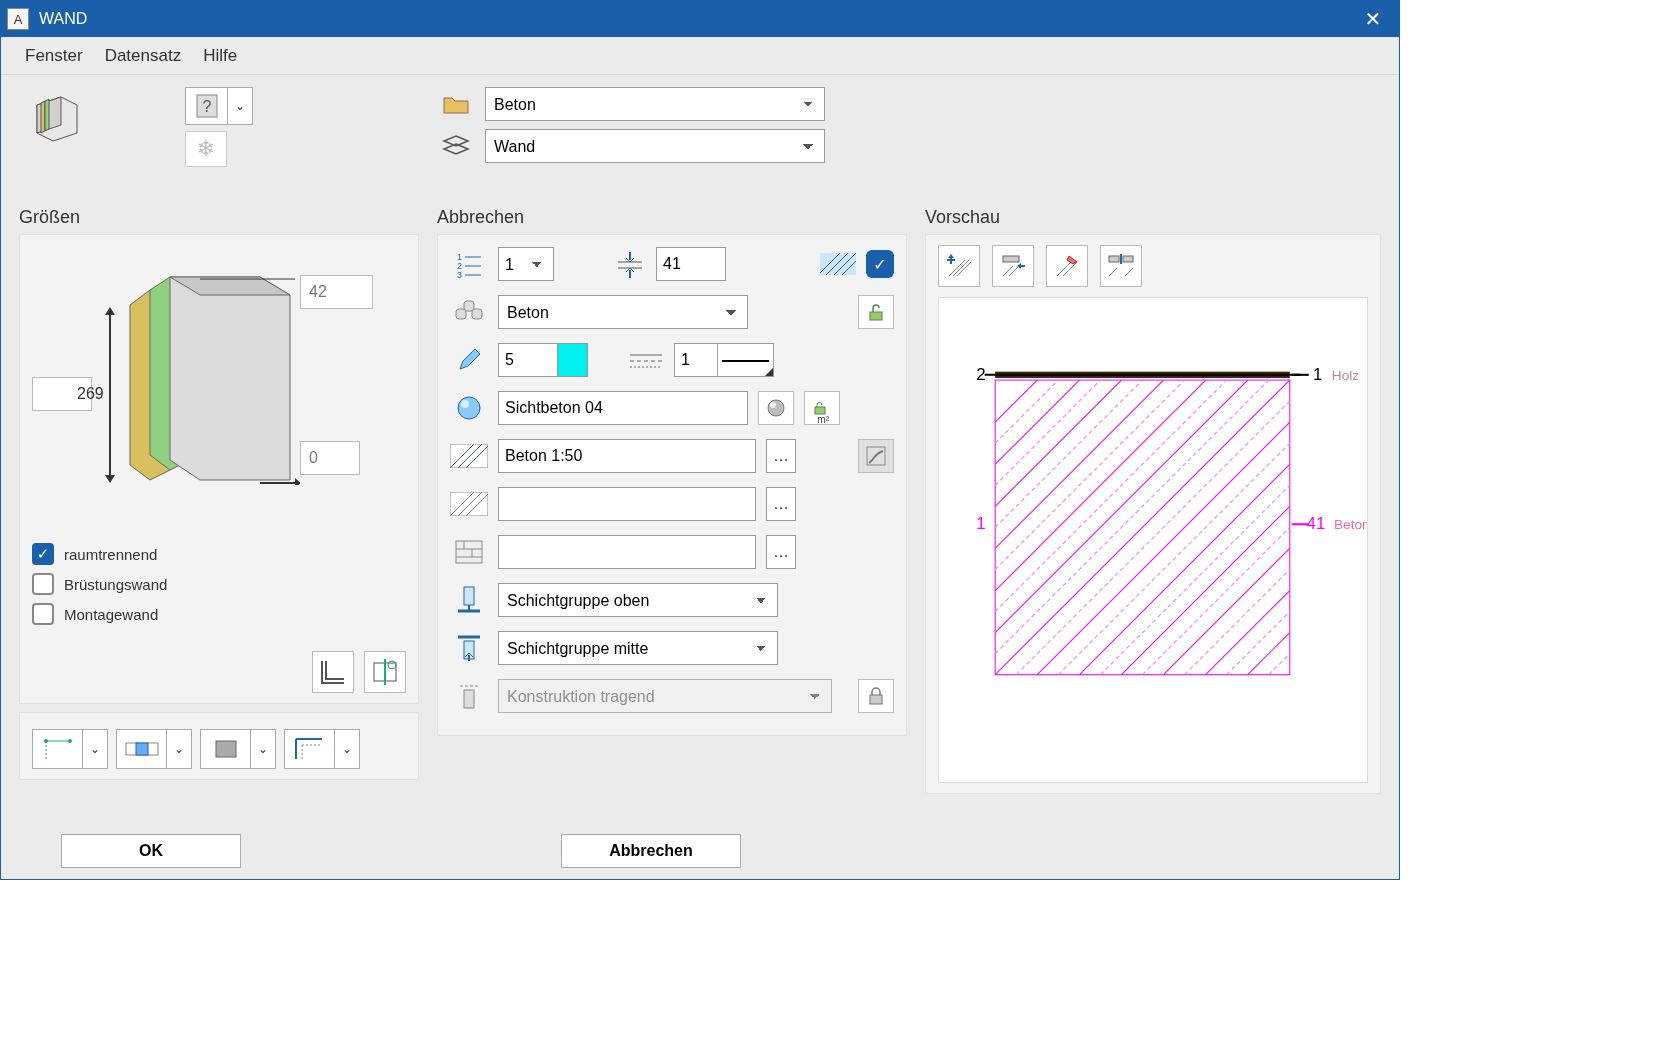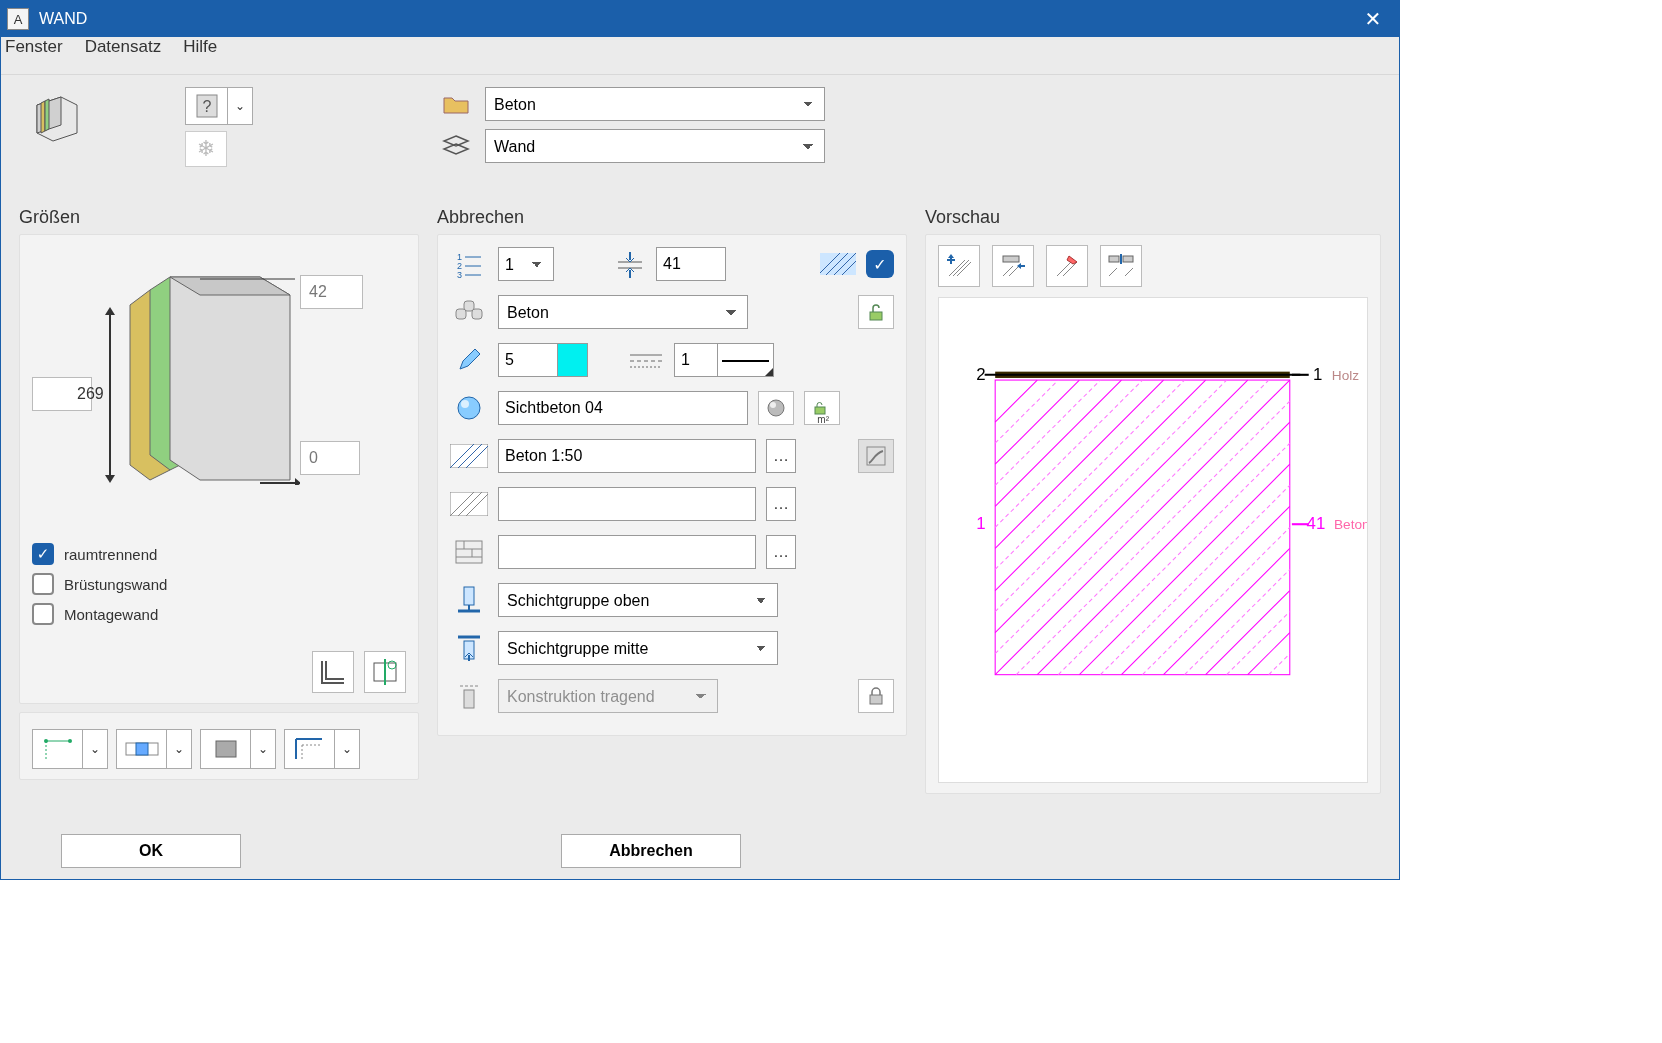--- a/index.html
+++ b/index.html
@@ -2,21 +2,21 @@
 <html><head>
 <meta charset="utf-8">
 <style>
 * { box-sizing: border-box; margin: 0; padding: 0; font-family: "Segoe UI", Tahoma, sans-serif; }
 body { background: #fff; font-size: 15px; color: #333; }
 .window { width: 1400px; height: 880px; border: 1px solid #1b5faa; position: relative; background: #ebebeb; }
 .titlebar { height: 36px; background: #1b5faa; display: flex; align-items: center; padding: 0 6px; color: #fff; }
 .titlebar .app-icon { width: 22px; height: 22px; background: #f5f5f5; border: 1px solid #888; display: flex; align-items: center; justify-content: center; font-size: 13px; color: #333; margin-right: 10px; }
 .titlebar .title { font-size: 16px; flex: 1; }
 .titlebar .close { width: 40px; text-align: center; font-size: 20px; cursor: pointer; }
-.menubar { height: 38px; display: flex; align-items: flex-start; padding: 0 4px; gap: 22px; font-size: 17px; color: #333; border-bottom: 1px solid #d8d8d8; }
+.menubar { height: 38px; display: flex; align-items: center; padding: 0 24px; gap: 22px; font-size: 17px; color: #333; border-bottom: 1px solid #d8d8d8; }
 .menubar div { cursor: pointer; }
 .content { padding: 12px 18px; display: grid; grid-template-columns: 400px 470px 1fr; grid-template-rows: 110px 1fr; gap: 10px 18px; height: calc(100% - 36px - 38px - 56px); }
 .top-left { grid-column: 1; grid-row: 1; display: flex; gap: 12px; align-items: flex-start; padding-left: 12px; }
 .wall-big-icon { width: 52px; height: 52px; margin-top: 4px; }
 .top-left-icons { display: flex; flex-direction: column; gap: 6px; margin-left: 90px; }
 .btn-combo { display: flex; border: 1px solid #aaa; background: #fff; }
 .btn-combo .btn-left { width: 42px; height: 36px; display: flex; align-items: center; justify-content: center; border-right: 1px solid #aaa; }
 .btn-combo .btn-right { width: 24px; height: 36px; display: flex; align-items: center; justify-content: center; font-size: 12px; }
 .snow-btn { width: 42px; height: 36px; border: 1px solid #ccc; background: #fff; display: flex; align-items: center; justify-content: center; color: #bbb; font-size: 22px; }
 .top-mid { grid-column: 2 / span 2; grid-row: 1; }
@@ -24,21 +24,21 @@
 .drop-row .icon-slot { width: 38px; display: flex; justify-content: center; }
 select, .fake-select { height: 34px; border: 1px solid #999; background: #fff; padding: 0 8px; font-size: 16px; appearance: none; position: relative; }
 .fake-select::after, select { background-image: linear-gradient(45deg, transparent 50%, #555 50%), linear-gradient(135deg, #555 50%, transparent 50%); background-position: calc(100% - 16px) 14px, calc(100% - 11px) 14px; background-size: 5px 5px, 5px 5px; background-repeat: no-repeat; padding-right: 28px; }
 .panel { background: #f3f3f3; border: 1px solid #e0e0e0; border-radius: 2px; padding: 10px 12px; }
 .section-stack { grid-column: 1; grid-row: 2; display: flex; flex-direction: column; gap: 8px; }
 .section-title { font-size: 18px; margin-bottom: 6px; color: #333; }
 .sizes-panel { flex: 0 0 auto; height: 470px; position: relative; }
 .input-box { height: 34px; border: 1px solid #bbb; background: #fff; padding: 0 8px; font-size: 16px; display: flex; align-items: center; }
 .input-box.ro { color: #777; }
 .dim-269 { position: absolute; left: 12px; top: 142px; width: 60px; padding-left: 44px; }
-.dim-42 { position: absolute; left: 280px; top: 40px; width: 63px; text-align: center; }
+.dim-42 { position: absolute; left: 280px; top: 40px; width: 73px; text-align: center; }
 .dim-0 { position: absolute; left: 280px; top: 206px; width: 60px; }
 .wall-3d { position: absolute; left: 80px; top: 30px; width: 200px; height: 220px; }
 .check-row { display: flex; align-items: center; gap: 10px; margin-top: 8px; }
 .checkbox { width: 22px; height: 22px; border: 2px solid #888; border-radius: 4px; background: #fff; display: flex; align-items: center; justify-content: center; font-size: 15px; color: #fff; }
 .checkbox.checked { background: #1b5faa; border-color: #1b5faa; }
 .checks { position: absolute; left: 12px; top: 300px; }
 .panel-bottom-icons { position: absolute; right: 12px; bottom: 10px; display: flex; gap: 10px; }
 .tool-icon { width: 42px; height: 42px; border: 1px solid #bbb; background: #fff; display: flex; align-items: center; justify-content: center; }
 .eingabe-panel { }
 .eingabe-row { display: flex; gap: 8px; margin-top: 6px; }
@@ -410,21 +410,21 @@
           <select style="width:280px"><option>Schichtgruppe mitte</option></select>
         </div>
 
         <div class="param-row">
           <div class="lead-icon">
             <svg width="26" height="28">
                 <line x1="4" y1="4" x2="22" y2="4" stroke="#888" stroke-dasharray="3 2"></line>
                 <rect x="8" y="8" width="10" height="18" fill="#ddd" stroke="#888"></rect>
               </svg>
           </div>
-          <select style="width:220px;background-color:#f0f0f0;color:#666" disabled=""><option>Konstruktion tragend</option></select>
+          <select style="width:334px;background-color:#f0f0f0;color:#666" disabled=""><option>Konstruktion tragend</option></select>
           <div style="flex:1"></div>
           <div class="lock-btn">
             <svg width="18" height="20">
                 <rect x="3" y="9" width="12" height="9" fill="#ccc" stroke="#777"></rect>
                 <path d="M5 9V6a4 4 0 018 0v3" fill="none" stroke="#777" stroke-width="1.5"></path>
               </svg>
           </div>
         </div>
 
       </div>

